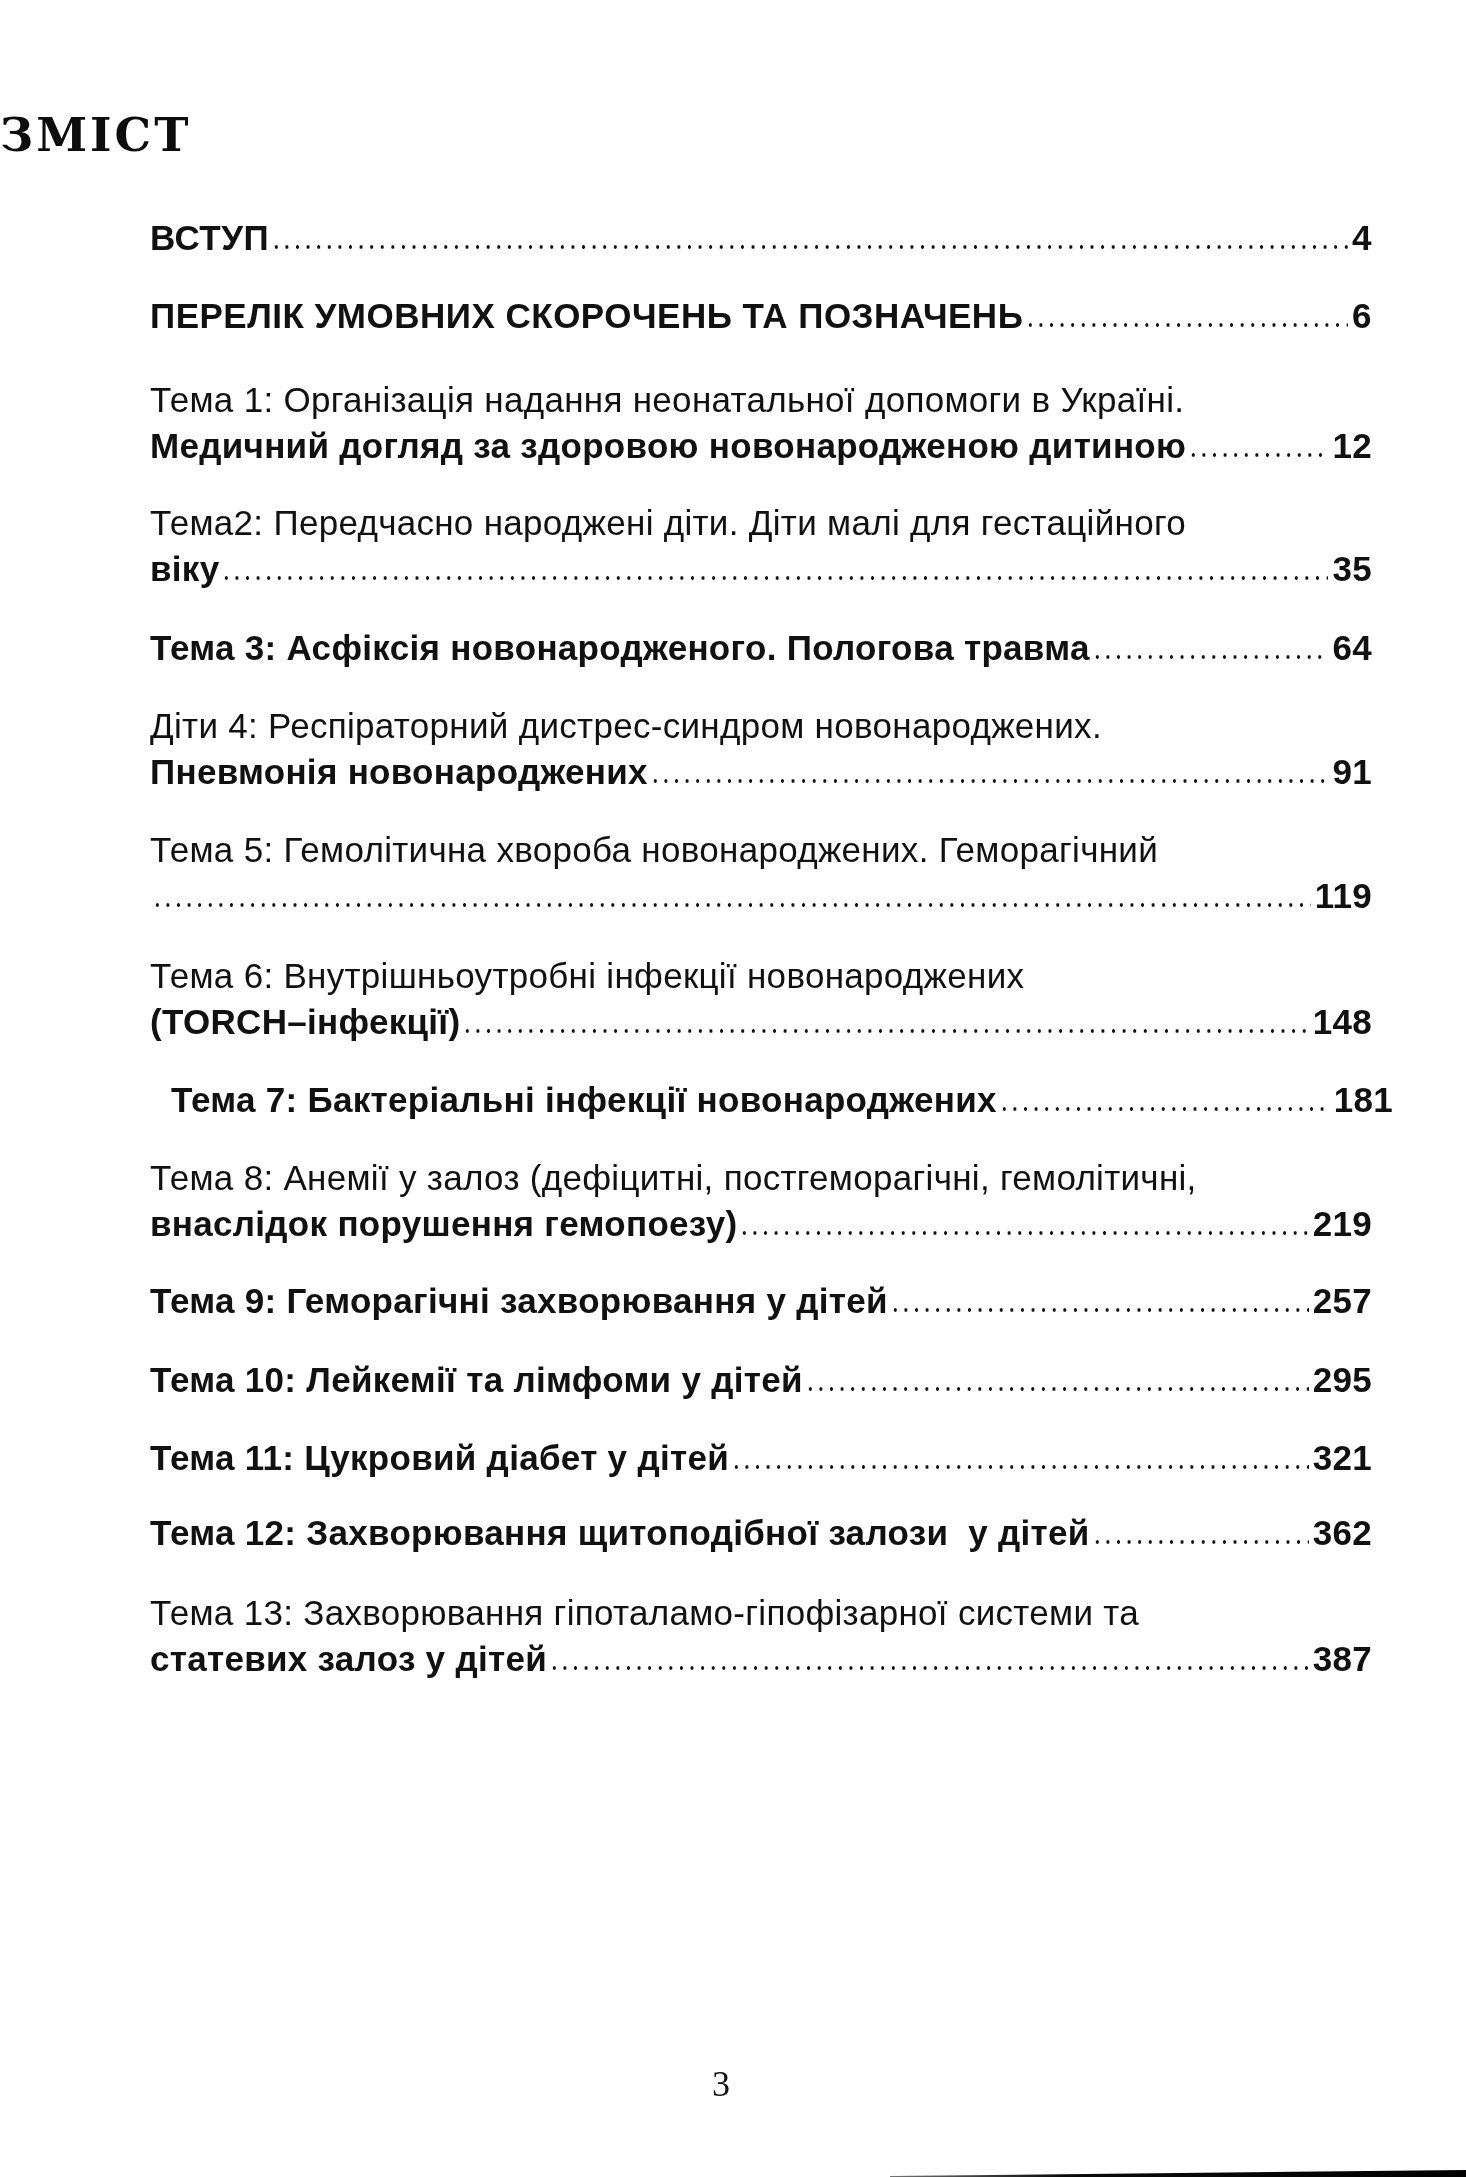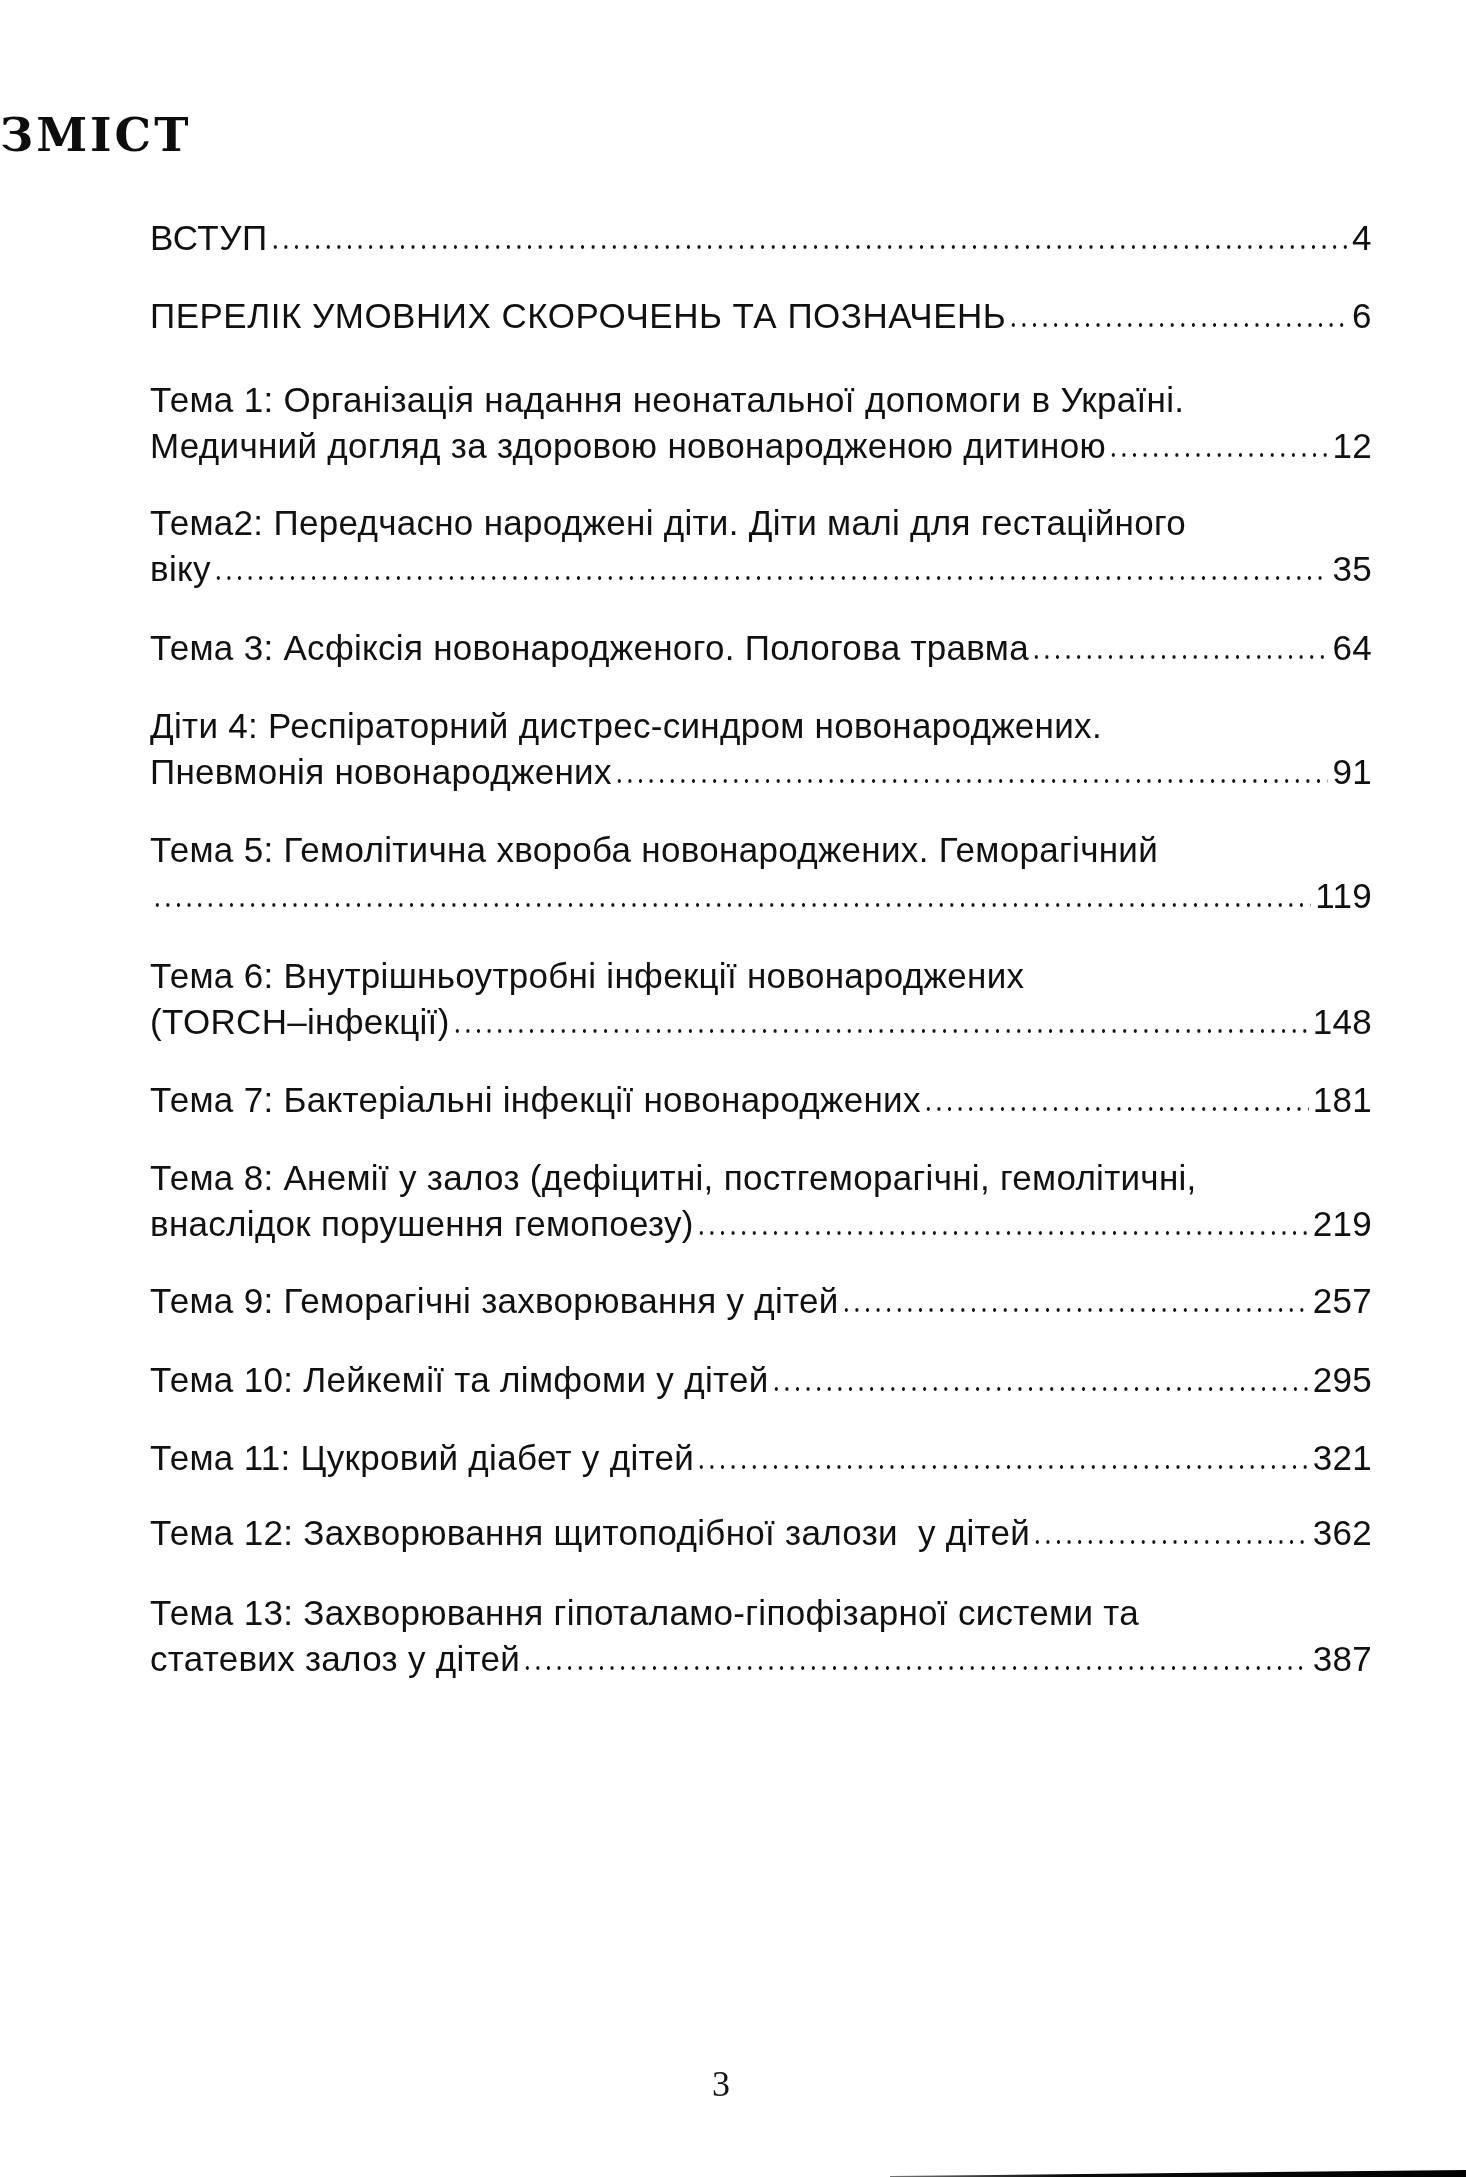--- a/index.html
+++ b/index.html
@@ -54,20 +54,21 @@
       display: block;
       height: 46px;
       white-space: nowrap;
       overflow: hidden;
     }
     .entry .last-line {
       display: flex;
       align-items: flex-end;
       height: 46px;
       white-space: nowrap;
+      font-weight: bold;
     }
     .entry .last-line .text {
       flex: 0 0 auto;
     }
     .entry .leader {
       flex: 1 1 auto;
       overflow: hidden;
       margin: 0 4px 0 2px;
       position: relative;
       height: 46px;
@@ -182,21 +183,21 @@
 
     <div class="entry" style="top: 953px;">
       <span class="line">Тема 6: Внутрішньоутробні інфекції новонароджених</span>
       <div class="last-line">
         <span class="text">(TORCH–інфекції)</span>
         <span class="leader"></span>
         <span class="pagenum">148</span>
       </div>
     </div>
 
-    <div class="entry" style="top: 1077px;">
+    <div class="entry" style="top: 1077px; margin-left: 21px;">
       <div class="last-line">
         <span class="text">Тема 7: Бактеріальні інфекції новонароджених</span>
         <span class="leader"></span>
         <span class="pagenum">181</span>
       </div>
     </div>
 
     <div class="entry" style="top: 1155px;">
       <span class="line">Тема 8: Анемії у залоз (дефіцитні, постгеморагічні, гемолітичні,</span>
       <div class="last-line">

